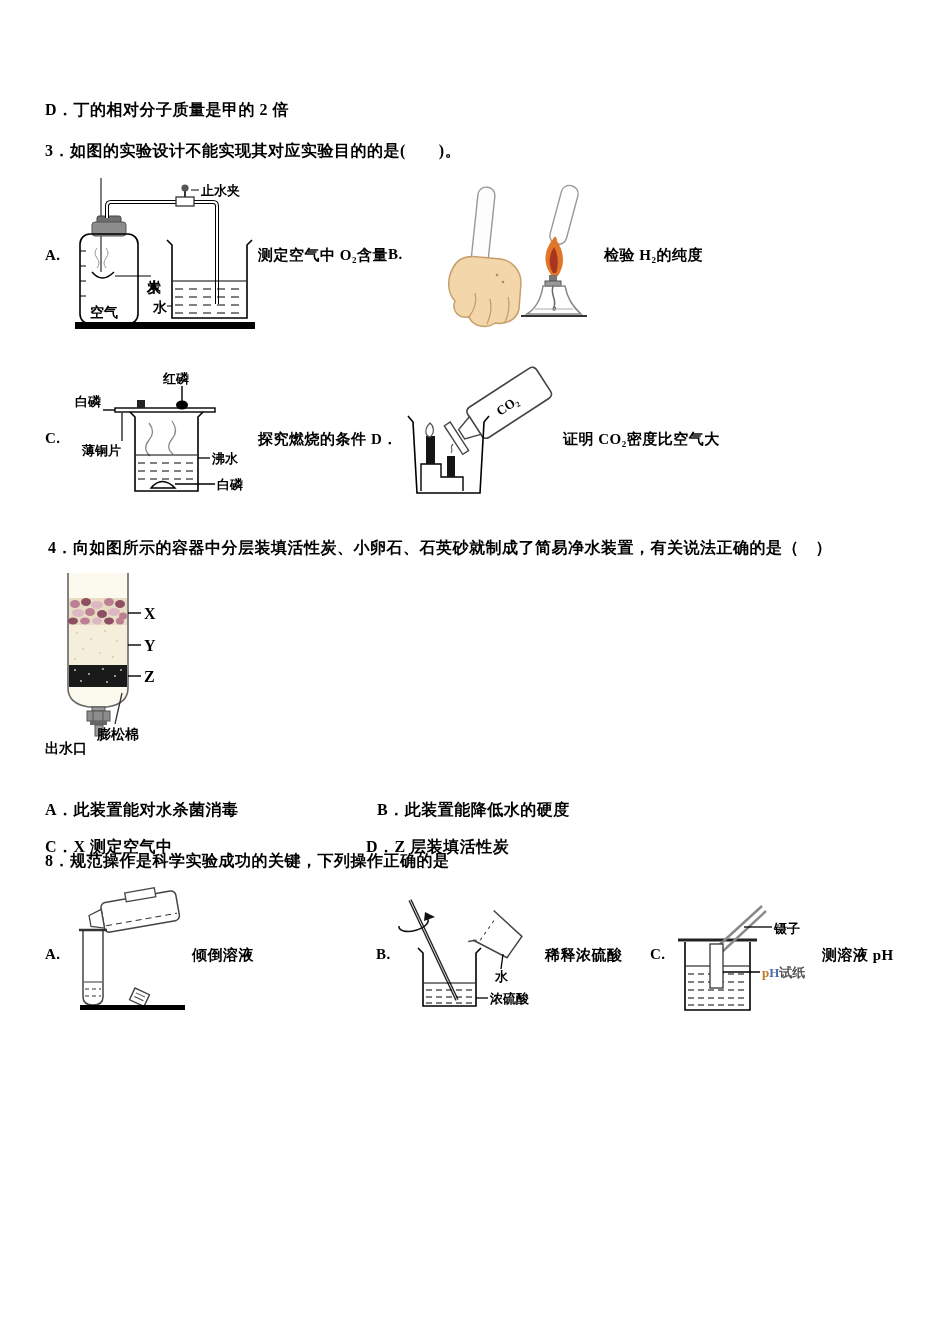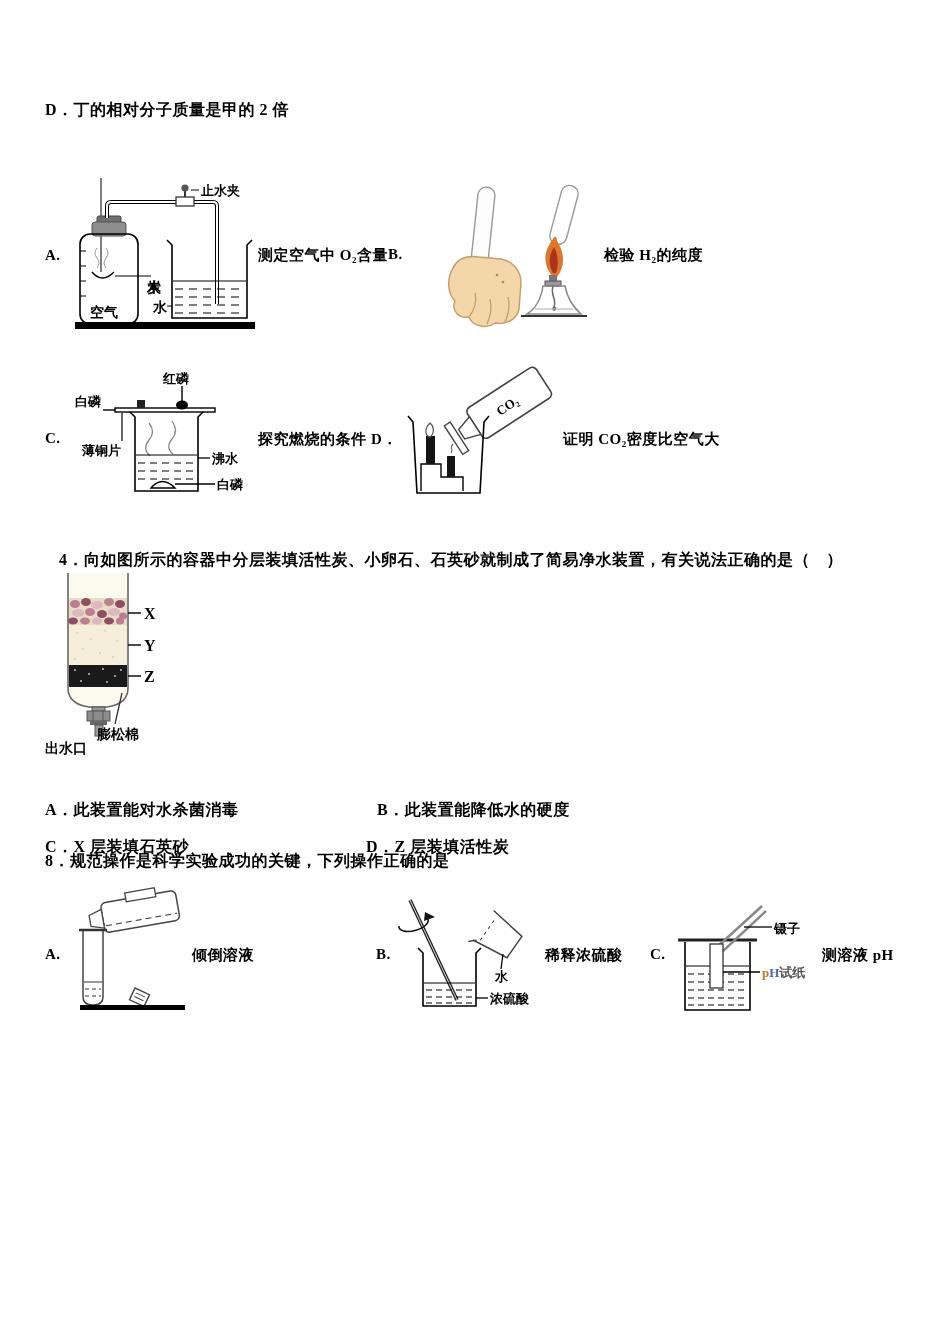--- a/index.html
+++ b/index.html
@@ -13,20 +13,21 @@
   svg text{font-family:"Liberation Serif","DejaVu Serif",serif;font-weight:700;fill:#000;}
   .vert{writing-mode:vertical-rl;}
 </style>
 </head>
 <body>
 
 <div class="page">
 
   <div class="txt stem" style="left:45px;top:100px;">D．丁的相对分子质量是甲的 2 倍</div>
 
+  <div class="txt stem" style="left:45px;top:141px;">3．如图的实验设计不能实现其对应实验目的的是(　　)。</div>
 
   <svg style="left:45px;top:176px;" width="215" height="156" viewBox="0 0 215 156">
     <g>
       <line x1="56" y1="2" x2="56" y2="96" stroke="#555" stroke-width="1.5"></line>
       <rect x="52" y="40" width="24" height="8" rx="2" fill="#6f6f6f" stroke="#444"></rect>
       <rect x="47" y="46" width="34" height="14" rx="3" fill="#8d8d8d" stroke="#555"></rect>
       <rect x="35" y="58" width="58" height="90" rx="10" fill="none" stroke="#000" stroke-width="1.6"></rect>
       <line x1="35" y1="75" x2="41" y2="75" stroke="#000"></line>
       <line x1="35" y1="90" x2="41" y2="90" stroke="#000"></line>
       <line x1="35" y1="105" x2="41" y2="105" stroke="#000"></line>
@@ -137,21 +138,21 @@
       <path d="M3,58 L8,64 L12,135 L75,135 L79,64 L84,58" fill="none" stroke="#000" stroke-width="1.6"></path>
       <path d="M16,133 L16,106 L36,106 L36,119 L58,119 L58,133" fill="none" stroke="#000" stroke-width="1.4"></path>
       <rect x="21" y="78" width="9" height="28" fill="#151515"></rect>
       <path d="M25,65 C19,71 20,78 25,79 C30,75 29,68 25,65 Z" fill="#fff" stroke="#555" stroke-width="1.2"></path>
       <rect x="42" y="98" width="8" height="21" fill="#151515"></rect>
       <path d="M46,95 c3,-3 -2,-5 2,-9" fill="none" stroke="#666" stroke-width="1.2"></path>
     </g>
   </svg>
   <div class="txt cap" style="left:563px;top:430px;">证明 CO₂密度比空气大</div>
 
-  <div class="txt stem" style="left:59px;top:538px;margin-top:12px;">4．向如图所示的容器中分层装填活性炭、小卵石、石英砂就制成了简易净水装置，有关说法正确的是（　）</div>
+  <div class="txt stem" style="left:48px;top:538px;">4．向如图所示的容器中分层装填活性炭、小卵石、石英砂就制成了简易净水装置，有关说法正确的是（　）</div>
 
   <svg style="left:45px;top:573px;" width="150" height="185" viewBox="0 0 150 185">
     <path d="M23,0 V115 Q23,131 44,134 H62 Q83,131 83,115 V0" fill="#fcf9ee" stroke="#666" stroke-width="1.6"></path>
     <g>
       <rect x="24" y="25" width="58" height="27" fill="#e8dcc4"></rect>
       <ellipse cx="30" cy="31" rx="5" ry="4" fill="#bb7f91"></ellipse>
       <ellipse cx="41" cy="29" rx="5" ry="4" fill="#8f4f63"></ellipse>
       <ellipse cx="52" cy="32" rx="6" ry="4" fill="#dcb9c2"></ellipse>
       <ellipse cx="64" cy="29" rx="5" ry="4" fill="#bb7f91"></ellipse>
       <ellipse cx="75" cy="31" rx="5" ry="4" fill="#8f4f63"></ellipse>
@@ -203,21 +204,21 @@
       <rect x="45" y="148" width="17" height="4" fill="#666"></rect>
       <rect x="50" y="152" width="8" height="11" fill="#9a9a9a" stroke="#555"></rect>
     </g>
     <line x1="77" y1="120" x2="70" y2="151" stroke="#333" stroke-width="1.3"></line>
     <text x="52" y="166" font-size="14">膨松棉</text>
     <text x="0" y="180" font-size="14">出水口</text>
   </svg>
 
   <div class="txt opt" style="left:45px;top:781px;">A．此装置能对水杀菌消毒</div>
   <div class="txt opt" style="left:377px;top:781px;">B．此装置能降低水的硬度</div>
-  <div class="txt opt" style="left:45px;top:818px;">C．X 层装填石英砂</div>
+  <div class="txt opt" style="left:45px;top:818px;">C．X 测定空气中</div>
   <div class="txt opt" style="left:366px;top:818px;">D．Z 层装填活性炭</div>
 
   <div class="txt stem" style="left:45px;top:851px;">8．规范操作是科学实验成功的关键，下列操作正确的是</div>
 
   <svg style="left:75px;top:885px;" width="115" height="130" viewBox="0 0 115 130">
     <g transform="translate(30,46) rotate(-10)">
       <rect x="0" y="-28" width="76" height="30" rx="5" fill="#fff" stroke="#444" stroke-width="1.5"></rect>
       <rect x="26" y="-34" width="30" height="9" fill="#fff" stroke="#444" stroke-width="1.3"></rect>
       <path d="M0,-22 L-13,-18 L-13,-7 L0,-3 Z" fill="#fff" stroke="#444" stroke-width="1.3"></path>
       <line x1="2" y1="-5" x2="74" y2="-5" stroke="#333" stroke-dasharray="6 4"></line>

